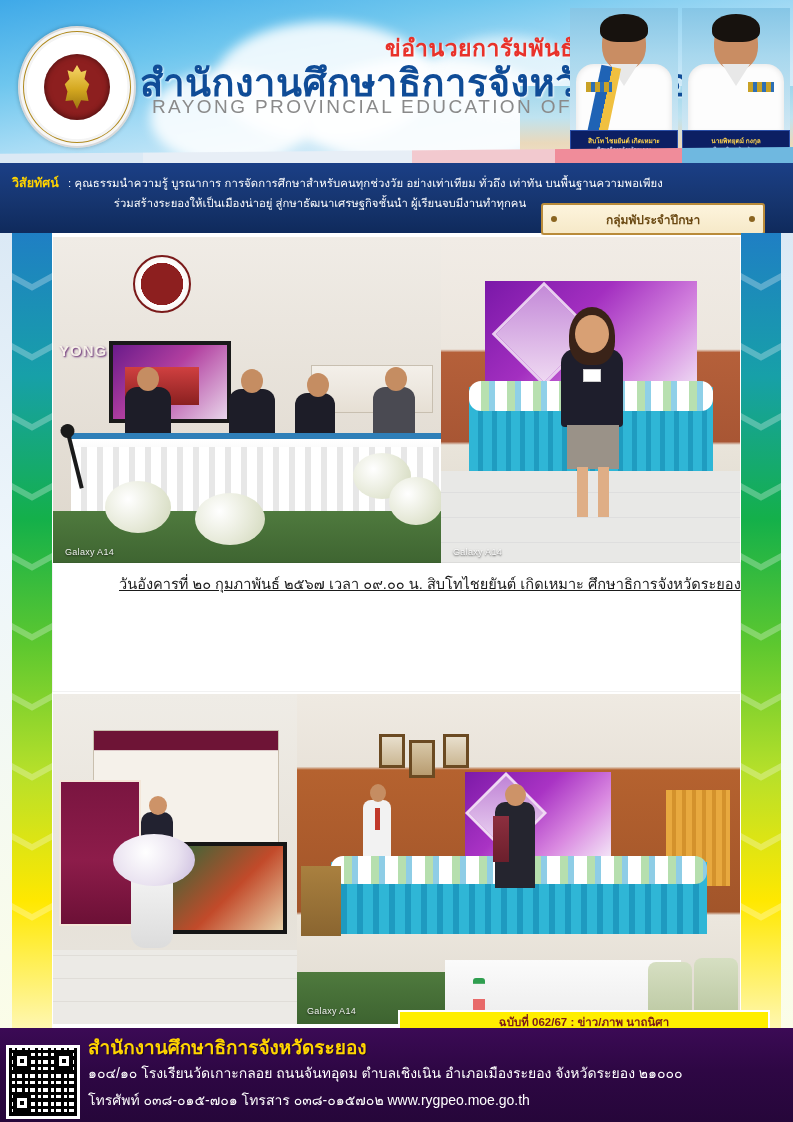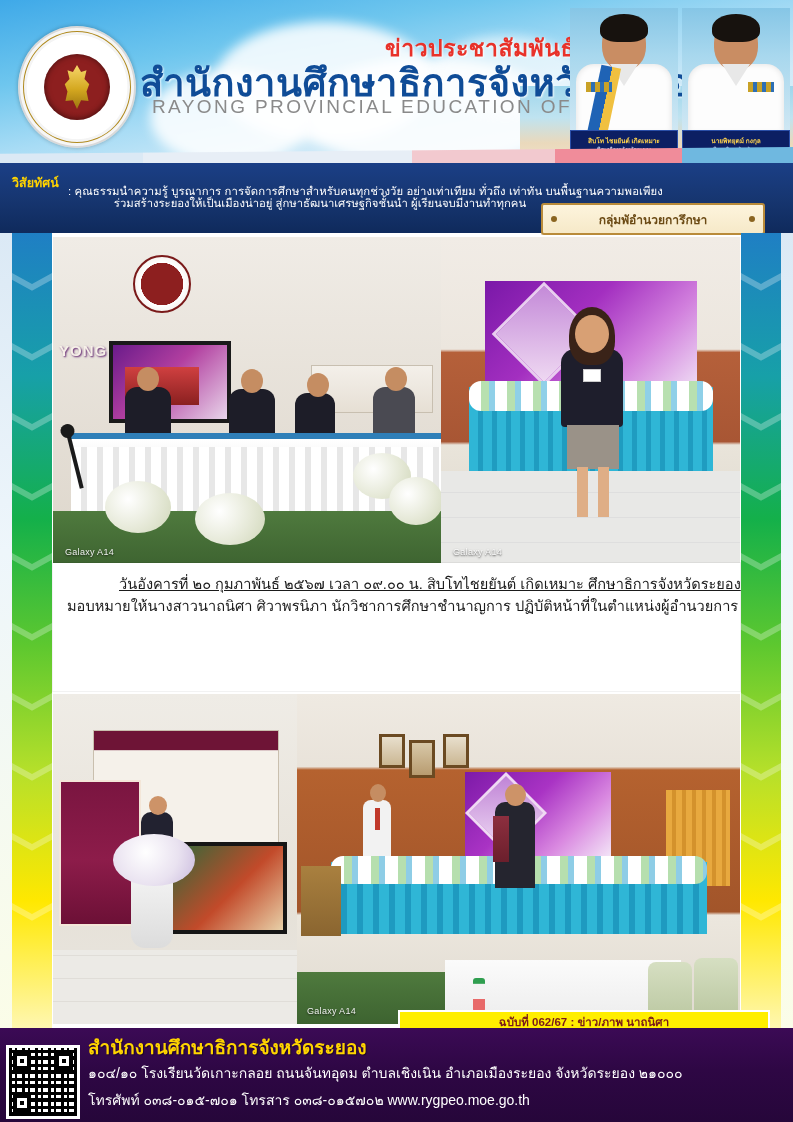--- a/index.html
+++ b/index.html
@@ -124,21 +124,21 @@
     position:absolute; left:0; top:163px; width:793px; height:70px;
     background:linear-gradient(180deg,#1b3f86 0%,#16356f 55%,#0f2a5c 100%);
     color:#ffffff;
   }
   .vision-label {
     position:absolute; left:12px; top:10px;
     font-size:12.5px; font-weight:bold; color:#ffd400;text-align:center;
   }
   .vision-l1 {
     position:absolute; left:68px; top:11px; width:700px;
-    font-size:11.3px; color:#ffffff; white-space:nowrap; letter-spacing:.1px;margin-top:8px;
+    font-size:11.3px; color:#ffffff; white-space:nowrap; letter-spacing:.1px;
   }
   .vision-l2 {
     position:absolute; left:40px; top:31px; width:560px; text-align:center;
     font-size:11.3px; color:#ffffff; white-space:nowrap;
   }
   .badge {
     position:absolute; left:541px; top:203px; width:224px; height:32px;
     background:linear-gradient(180deg,#fdf4dd 0%,#f6e9c8 100%);
     border:2px solid #b98b3a;
     clip-path:polygon(0 0,100% 0,100% 100%,0 100%);
@@ -369,21 +369,21 @@
   <div class="sea"></div>
   <div class="palm"></div>
 
   <div class="header-logo">
     <div class="ring-text"></div>
     <div class="seal-inner">
       <div class="throne"></div>
     </div>
   </div>
 
-  <div class="hdr-news">ข่าวประชาสัมพันธ์</div>
+  <div class="hdr-news">ข่อำนวยการัมพันธ์</div>
   <div class="hdr-title">สำนักงานศึกษาธิการจังหวัดระยอง</div>
   <div class="hdr-sub">RAYONG PROVINCIAL EDUCATION OFFICE</div>
 
   <div class="officer a">
     <div class="portrait">
       <div class="body"></div>
       <div class="head"></div>
       <div class="hair"></div>
       <div class="collar"></div>
       <div class="sash"></div>
@@ -412,21 +412,21 @@
   <div class="hdr-stripe"></div>
 </div>
 
 <div class="vision">
   <div class="vision-label">วิสัยทัศน์</div>
   <div class="vision-l1">: คุณธรรมนำความรู้ บูรณาการ การจัดการศึกษาสำหรับคนทุกช่วงวัย   อย่างเท่าเทียม ทั่วถึง เท่าทัน บนพื้นฐานความพอเพียง</div>
   <div class="vision-l2">ร่วมสร้างระยองให้เป็นเมืองน่าอยู่ สู่กษาธัฒนาเศรษฐกิจชั้นนำ  ผู้เรียนจบมีงานทำทุกคน</div>
 </div>
 
 <div class="badge">
-  <span class="badge-text">กลุ่มพัอำนวยการึกษา</span>
+  <span class="badge-text">กลุ่มพัประจำปึกษา</span>
 </div>
 
 <div class="side-bg-l"></div>
 <div class="side-bg-r"></div>
 
 <div class="side left">
   <div class="chev" style="top:40px"></div>
     <div class="chev" style="top:110px"></div>
   <div class="chev" style="top:180px"></div>
     <div class="chev" style="top:250px"></div>
@@ -488,21 +488,20 @@
       <span></span>
     </div>
   <div class="lady-hair"></div>
   <div class="lady-head"></div>
   <div class="tag"></div>
   <div class="watermark" style="left:12px;bottom:10px">Galaxy A14</div>
 </div>
 
 <div class="bodytext">
   <p class="l1">วันอังคารที่ ๒๐ กุมภาพันธ์ ๒๕๖๗ เวลา ๐๙.๐๐ น.  สิบโทไชยยันต์ เกิดเหมาะ ศึกษาธิการจังหวัดระยอง</p>
-  <p>มอบหมายให้นางสาวนาถนิศา ศิวาพรนิภา นักวิชาการศึกษาชำนาญการ ปฏิบัติหน้าที่ในตำแหน่งผู้อำนวยการ</p>
 </div>
 
 <div class="photo p3">
   <div class="wall"></div>
   <div class="bb"></div>
   <div class="stud"></div>
   <div class="tv"></div>
   <div class="poster"></div>
   <div class="vase"></div>
   <div class="bouq"></div>

